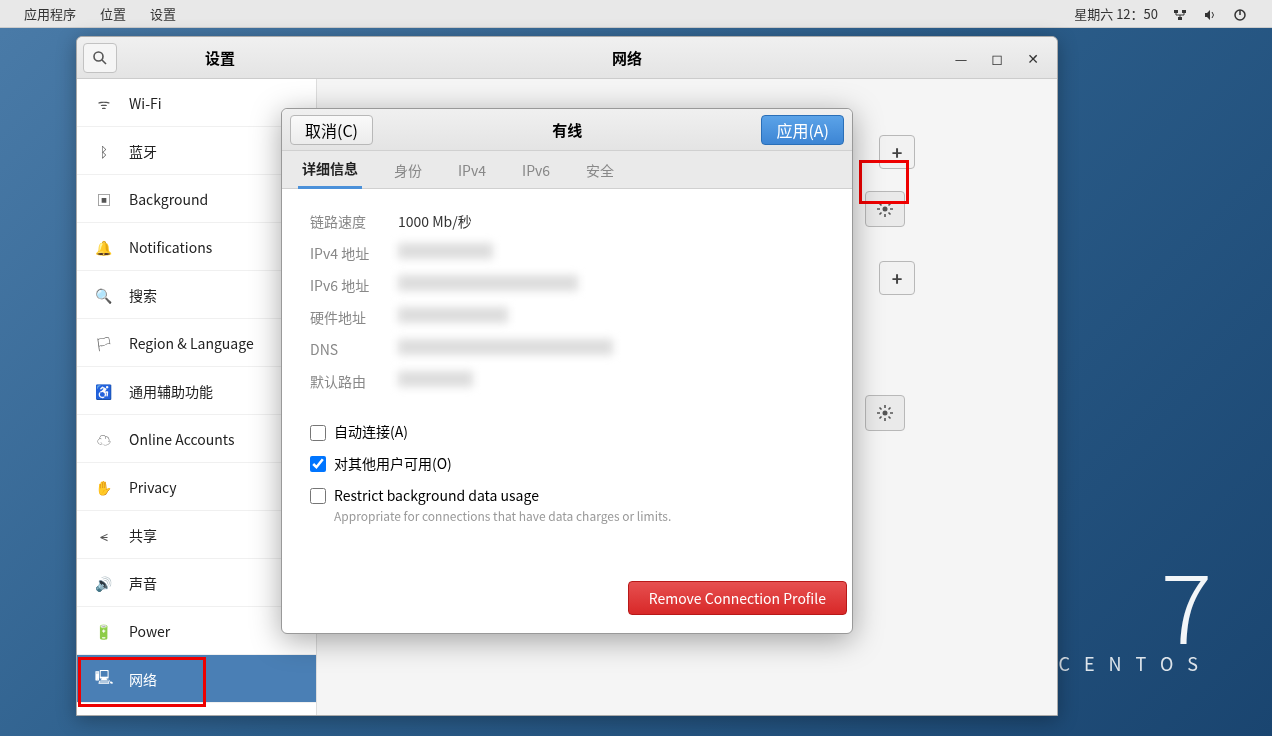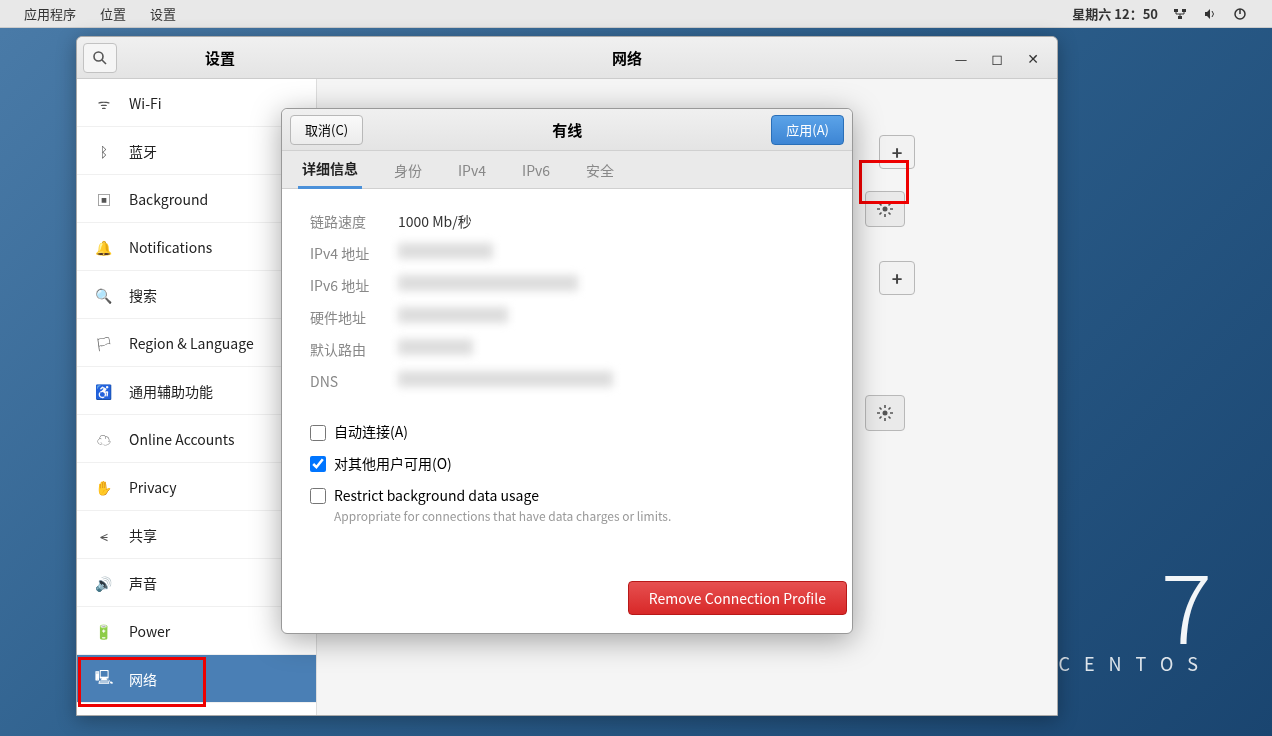--- a/index.html
+++ b/index.html
@@ -2,21 +2,21 @@
 <html><head>
 <meta charset="utf-8">
 <style>
 * { margin: 0; padding: 0; box-sizing: border-box; font-family: "Noto Sans CJK SC", "WenQuanYi Micro Hei", sans-serif; }
 body { width: 1272px; height: 736px; background: linear-gradient(135deg, #4a7ba8 0%, #2b5d8a 50%, #1a4570 100%); position: relative; overflow: hidden; }
 
 
 .top-panel { height: 28px; background: #e8e8e8; display: flex; align-items: center; padding: 0 24px; font-size: 13px; color: #333; border-bottom: 1px solid #ccc; }
 .top-panel .panel-left { display: flex; gap: 24px; align-items: center; }
 .top-panel .panel-item { cursor: pointer; }
-.top-panel .panel-right { margin-left: auto; display: flex; gap: 14px; align-items: center; font-weight: bold; }
+.top-panel .panel-right { margin-left: auto; display: flex; gap: 14px; align-items: flex-end; }
 .top-panel .panel-icon { width: 16px; height: 16px; display: inline-flex; align-items: center; justify-content: center; }
 .apps-icon { width: 14px; height: 14px; background: repeating-linear-gradient(90deg,#e66 0 3px,#fff 3px 4px,#6c6 4px 7px,#fff 7px 8px,#69f 8px 11px,#fff 11px 12px,#fc6 12px 15px); border-radius: 2px; }
 
 
 .brand { position: absolute; right: 60px; bottom: 60px; text-align: right; color: rgba(255,255,255,0.85); }
 .brand .big7 { font-size: 96px; font-weight: 200; line-height: 0.8; color: rgba(255,255,255,0.95); }
 .brand .centos { font-size: 18px; letter-spacing: 14px; margin-top: 8px; font-weight: 400; }
 
 
 .settings-window { position: absolute; left: 76px; top: 36px; width: 982px; height: 680px; background: #f5f5f5; border: 1px solid #aaa; border-radius: 6px 6px 0 0; box-shadow: 0 4px 20px rgba(0,0,0,0.3); display: flex; flex-direction: column; }
@@ -35,21 +35,21 @@
 .sidebar-item.active .sidebar-icon { color: #fff; }
 
 .content { flex: 1; background: #f5f5f5; position: relative; padding: 20px; }
 .add-btn { position: absolute; width: 36px; height: 34px; border: 1px solid #b8b8b8; border-radius: 4px; background: #f2f2f2; font-size: 18px; font-weight: bold; color: #444; display:flex; align-items:center; justify-content:center; cursor:pointer; }
 .gear-btn { position: absolute; width: 40px; height: 36px; border: 1px solid #b8b8b8; border-radius: 4px; background: #eaeaea; display:flex; align-items:center; justify-content:center; cursor:pointer; }
 .red-box { position: absolute; border: 3px solid #e00; pointer-events: none; }
 
 
 .dialog { position: absolute; left: 281px; top: 108px; width: 572px; height: 526px; background: #fff; border: 1px solid #999; border-radius: 6px; box-shadow: 0 6px 30px rgba(0,0,0,0.35); display: flex; flex-direction: column; }
 .dialog-titlebar { height: 42px; background: linear-gradient(#f0f0f0, #e4e4e4); border-bottom: 1px solid #d0d0d0; display: flex; align-items: center; padding: 0 8px; border-radius: 6px 6px 0 0; }
-.dlg-btn { height: 30px; padding: 0 14px; border: 1px solid #b8b8b8; border-radius: 4px; background: linear-gradient(#fafafa,#ececec); font-size: 13px; cursor: pointer; }
+.dlg-btn { height: 30px; padding: 0 14px; border: 1px solid #b8b8b8; border-radius: 4px; background: linear-gradient(#fafafa,#ececec); font-size: 16px; cursor: pointer; }
 .dlg-btn.primary { background: linear-gradient(#5ba3e8,#3d85d4); border-color: #2a6fb8; color: #fff; }
 .dlg-title { flex: 1; text-align: center; font-size: 15px; font-weight: bold; }
 
 .dialog-tabs { height: 38px; background: #eaeaea; border-bottom: 1px solid #d0d0d0; display: flex; align-items: center; padding: 0 16px; gap: 28px; font-size: 14px; }
 .dialog-tab { color: #888; cursor: pointer; padding: 8px 4px; }
 .dialog-tab.active { color: #222; font-weight: bold; border-bottom: 3px solid #4a90d9; }
 
 .dialog-content { flex: 1; padding: 16px 28px; font-size: 14px; position: relative; }
 .detail-row { display: flex; align-items: center; height: 32px; }
 .detail-label { width: 78px; text-align: left; margin-right: 10px; color: #888; }
@@ -224,26 +224,26 @@
     </div>
     <div class="detail-row">
       <div class="detail-label">IPv6 地址</div>
       <div class="detail-value"><span class="blur" style="width:180px;"></span></div>
     </div>
     <div class="detail-row">
       <div class="detail-label">硬件地址</div>
       <div class="detail-value"><span class="blur" style="width:110px;"></span></div>
     </div>
     <div class="detail-row">
+      <div class="detail-label">DNS</div>
+      <div class="detail-value"><span class="blur" style="width:215px;"></span></div>
+    </div>
+    <div class="detail-row">
       <div class="detail-label">默认路由</div>
       <div class="detail-value"><span class="blur" style="width:75px;"></span></div>
-    </div>
-    <div class="detail-row">
-      <div class="detail-label">DNS</div>
-      <div class="detail-value"><span class="blur" style="width:215px;"></span></div>
     </div>
 
     <div class="checkbox-row" style="margin-top:24px;align-items:center;">
       <input type="checkbox" style="">
       <span>自动连接(A)</span>
     </div>
     <div class="checkbox-row">
       <input type="checkbox" checked="" style="">
       <span>对其他用户可用(O)</span>
     </div>

